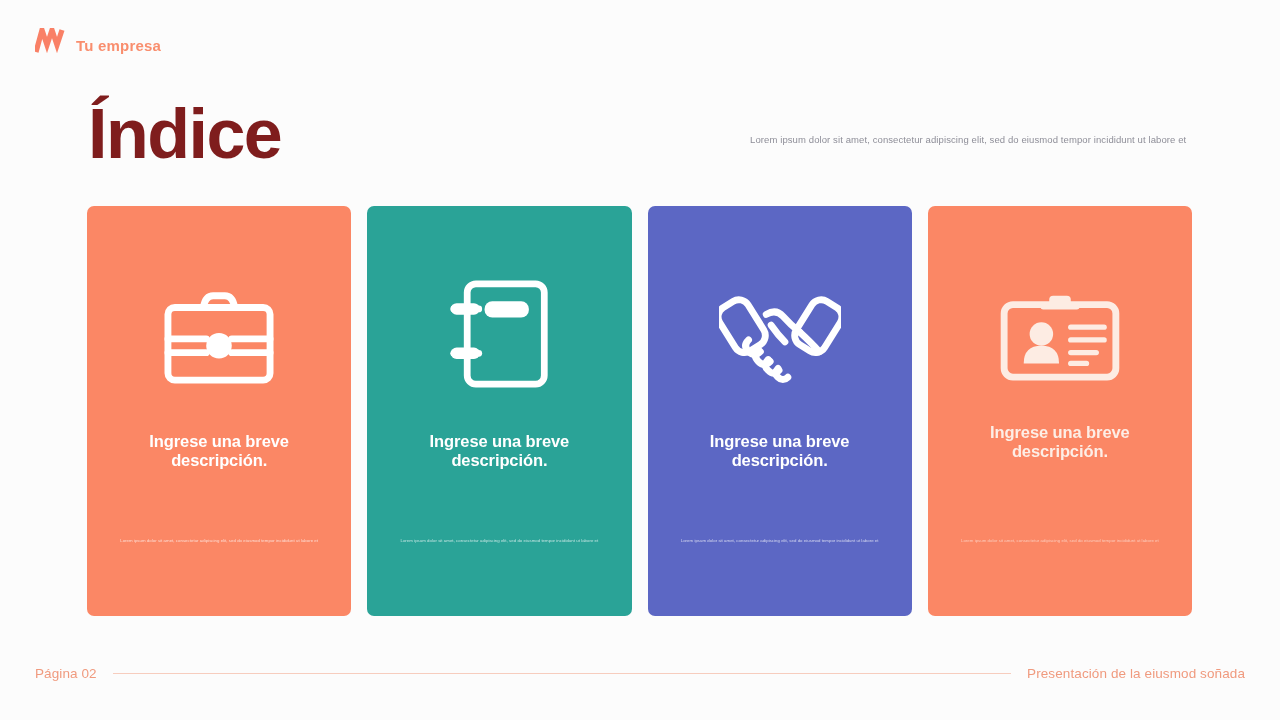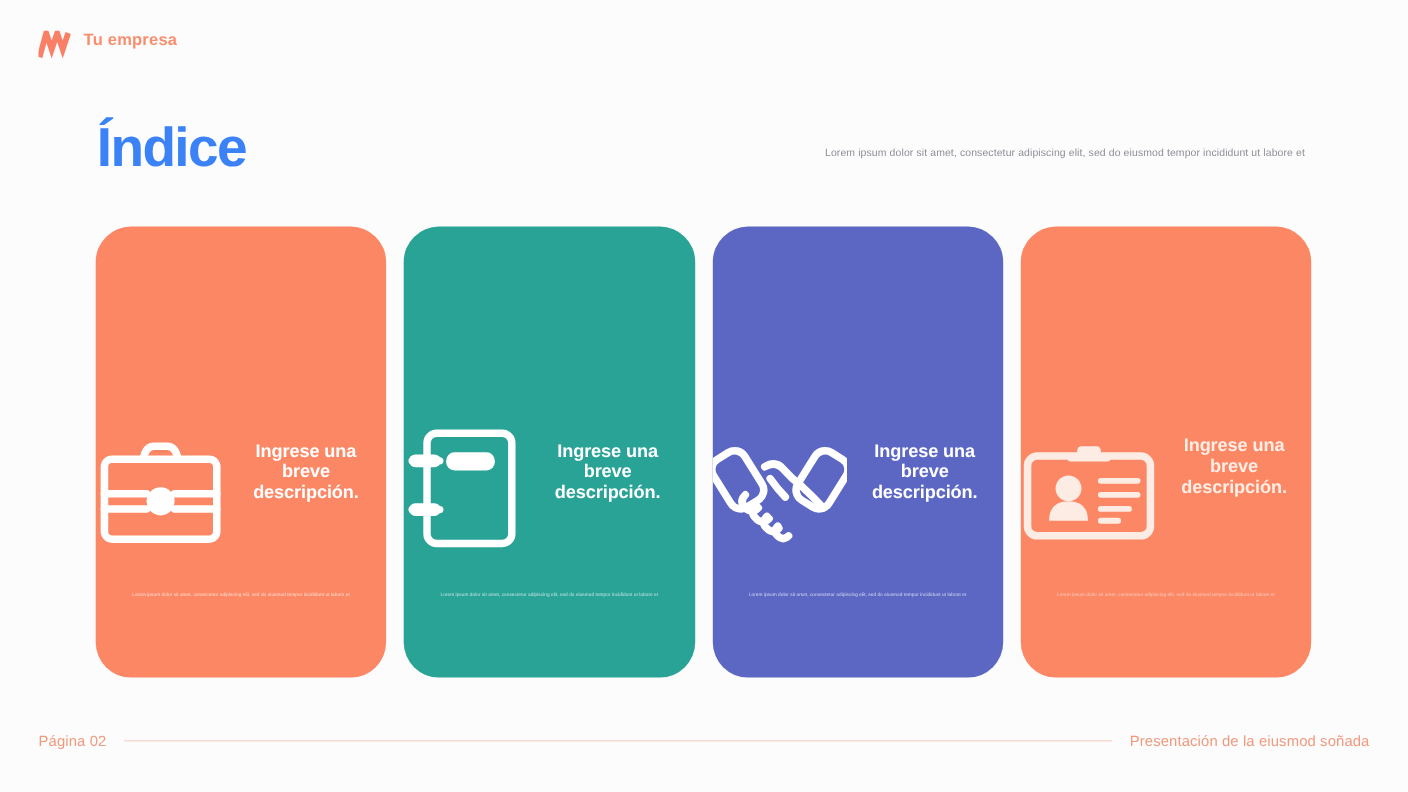--- a/index.html
+++ b/index.html
@@ -15,44 +15,44 @@
     font-family: "Liberation Sans", sans-serif;
     position: relative;
   }
 
   
   .brand {
     position: absolute;
     top: 28px;
     left: 35px;
     display: flex;
-    align-items: flex-start;
+    align-items: flex-end;
     gap: 11px;
   }
   .brand-mark {
     width: 30px;
     height: 26px;
     display: block;
   }
   .brand-name {
     font-size: 15px;
     font-weight: 700;
     color: #f98e6e;
     letter-spacing: .2px;
   }
 
   
   .page-title {
     position: absolute;
     left: 88px;
     top: 98px;
-    font-size: 50px;
+    font-size: 70px;
     line-height: 72px;
     font-weight: 700;
-    color: #3b82f6;
+    color: #7f1d1d;
     letter-spacing: -1.5px;
   }
 
   .intro-text {
     position: absolute;
     left: 750px;
     top: 133px;
     width: 470px;
     font-size: 9.5px;
     line-height: 14px;
@@ -66,24 +66,24 @@
     left: 87px;
     top: 206px;
     width: 1105px;
     height: 410px;
     display: flex;
     gap: 16px;
   }
 
   .card {
     flex: 1 1 0;
-    border-radius: 32px;
+    border-radius: 7px;
     position: relative;
     display: flex;
-    flex-direction: row;
+    flex-direction: column;
     align-items: center;
     overflow: hidden;
   }
 
   .card-icon {
     margin-top: 66px;
     width: 130px;
     height: 124px;
     display: flex;
     align-items: center;

